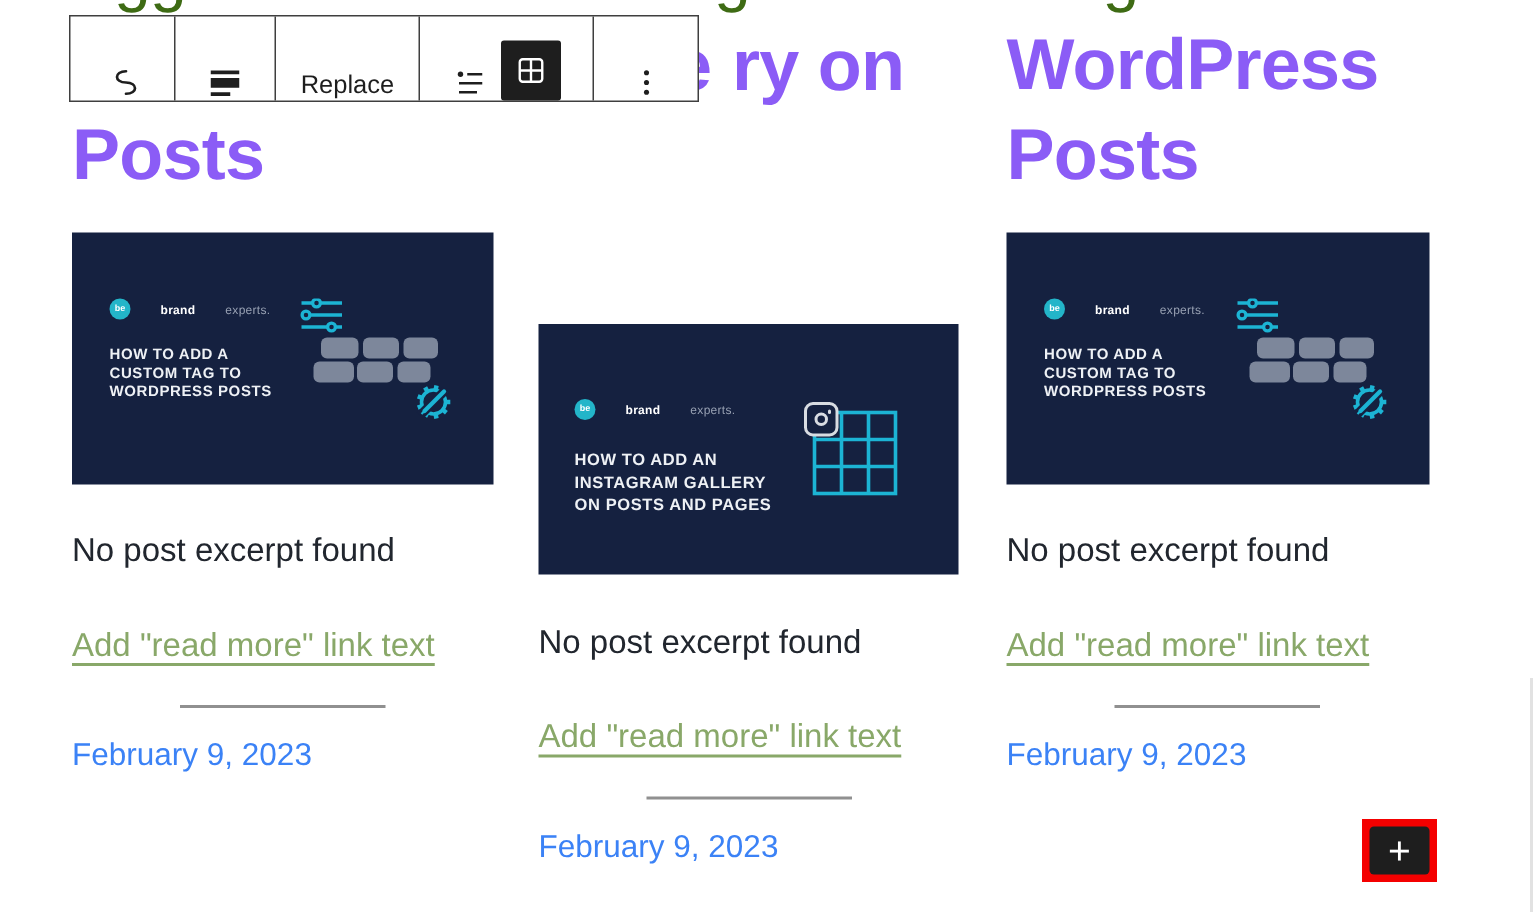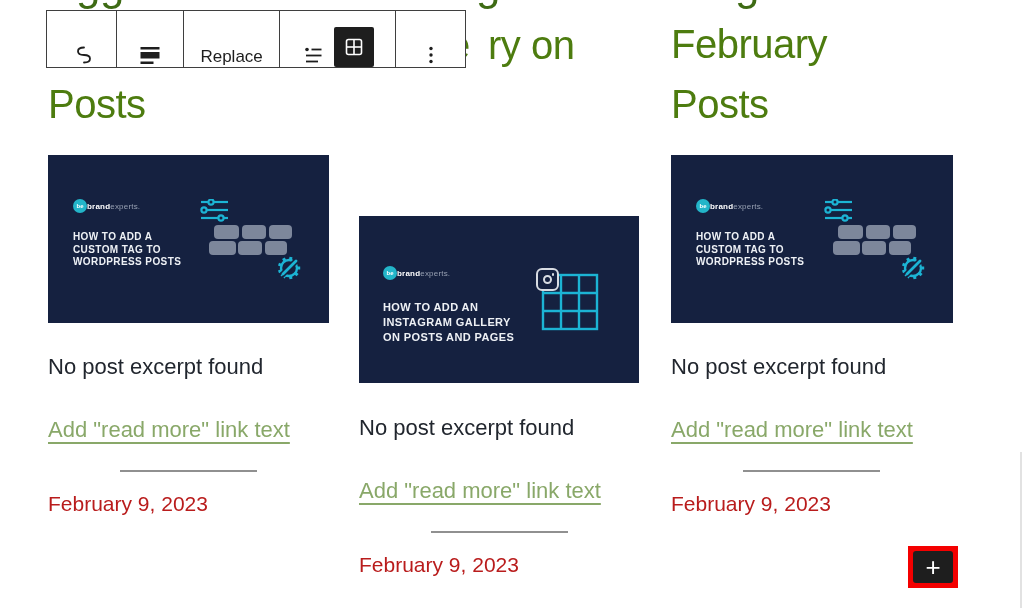--- a/index.html
+++ b/index.html
@@ -5,35 +5,35 @@
   * { margin:0; padding:0; box-sizing:border-box; }
   html,body { width:1024px; height:608px; background:#ffffff; overflow:hidden;
               font-family:"Liberation Sans","DejaVu Sans",sans-serif; position:relative; }
 
   
   .col { position:absolute; top:0; height:608px; }
   #col1 { left:48px;  width:281px; }
   #col2 { left:359px; width:281px; }
   #col3 { left:671px; width:282px; }
 
-  .h-line { position:absolute; left:0; font-size:40px; line-height:60px; font-weight:400;
-            color:#4d7c0f; white-space:nowrap; letter-spacing:-0.5px; }
+  .h-line { position:absolute; left:0; font-size:48px; line-height:60px; font-weight:700;
+            color:#8b5cf6; white-space:nowrap; letter-spacing:-0.5px; }
   .desc-glyph { position:absolute; top:-40px; font-size:44px; font-weight:300;
                 color:#3e6b14; white-space:nowrap; letter-spacing:-0.5px; }
 
   .excerpt { position:absolute; left:0; font-size:22px; color:#21262e; white-space:nowrap; }
   .readmore { position:absolute; left:0; font-size:22px; color:#89a869; white-space:nowrap;
               text-decoration:underline; text-decoration-thickness:1.5px; text-underline-offset:5px;
               cursor:pointer; }
   .sep { position:absolute; left:72px; width:137px; height:2px; background:#909090; }
-  .pdate { position:absolute; left:0; font-size:21px; color:#b91c1c; white-space:nowrap; }
+  .pdate { position:absolute; left:0; font-size:21px; color:#3b82f6; white-space:nowrap; }
 
   
   .thumb { position:absolute; left:0; background:#152140; overflow:hidden; cursor:pointer; }
-  .logo-row { position:absolute; display:flex; align-items:center; gap:0; }
+  .logo-row { position:absolute; display:flex; align-items:center; gap:20px; }
   .logo-circle { width:14px; height:14px; border-radius:50%; background:#23b5c9;
                  color:#ffffff; font-size:6px; font-weight:bold; display:flex;
                  align-items:center; justify-content:center; }
   .logo-brand { font-size:8px; font-weight:bold; color:#ffffff; letter-spacing:.2px; }
   .logo-suffix { font-size:8px; color:#97a0b2; letter-spacing:.2px; }
   .thumb-title { position:absolute; color:#eef1f5; font-weight:bold; white-space:nowrap; }
   .thumb-title div { letter-spacing:.4px; }
   .t1 .thumb-title { font-size:10px; line-height:12.5px; }
   .t2 .thumb-title { font-size:11px; line-height:15px;margin-top:12px; }
 
@@ -158,21 +158,21 @@
   </div>
 
   <div class="excerpt" style="top:415px">No post excerpt found</div>
   <a class="readmore" style="top:478px">Add "read more" link text</a>
   <div class="sep" style="top:531px"></div>
   <div class="pdate" style="top:553px">February 9, 2023</div>
 </div>
 
 <div class="col" id="col3">
   <span class="desc-glyph" style="left:64px">g</span>
-  <div class="h-line" style="top:14px">February</div>
+  <div class="h-line" style="top:14px">WordPress</div>
   <div class="h-line" style="top:74px">Posts</div>
 
   <div class="thumb t1" style="top:155px; width:282px; height:168px">
     <div class="logo-row" style="left:25px; top:44px">
       <div class="logo-circle">be</div>
       <span class="logo-brand">brand</span>
       <span class="logo-suffix">experts.</span>
     </div>
     <div class="thumb-title" style="left:25px; top:76px">
       <div>HOW TO ADD A</div>

